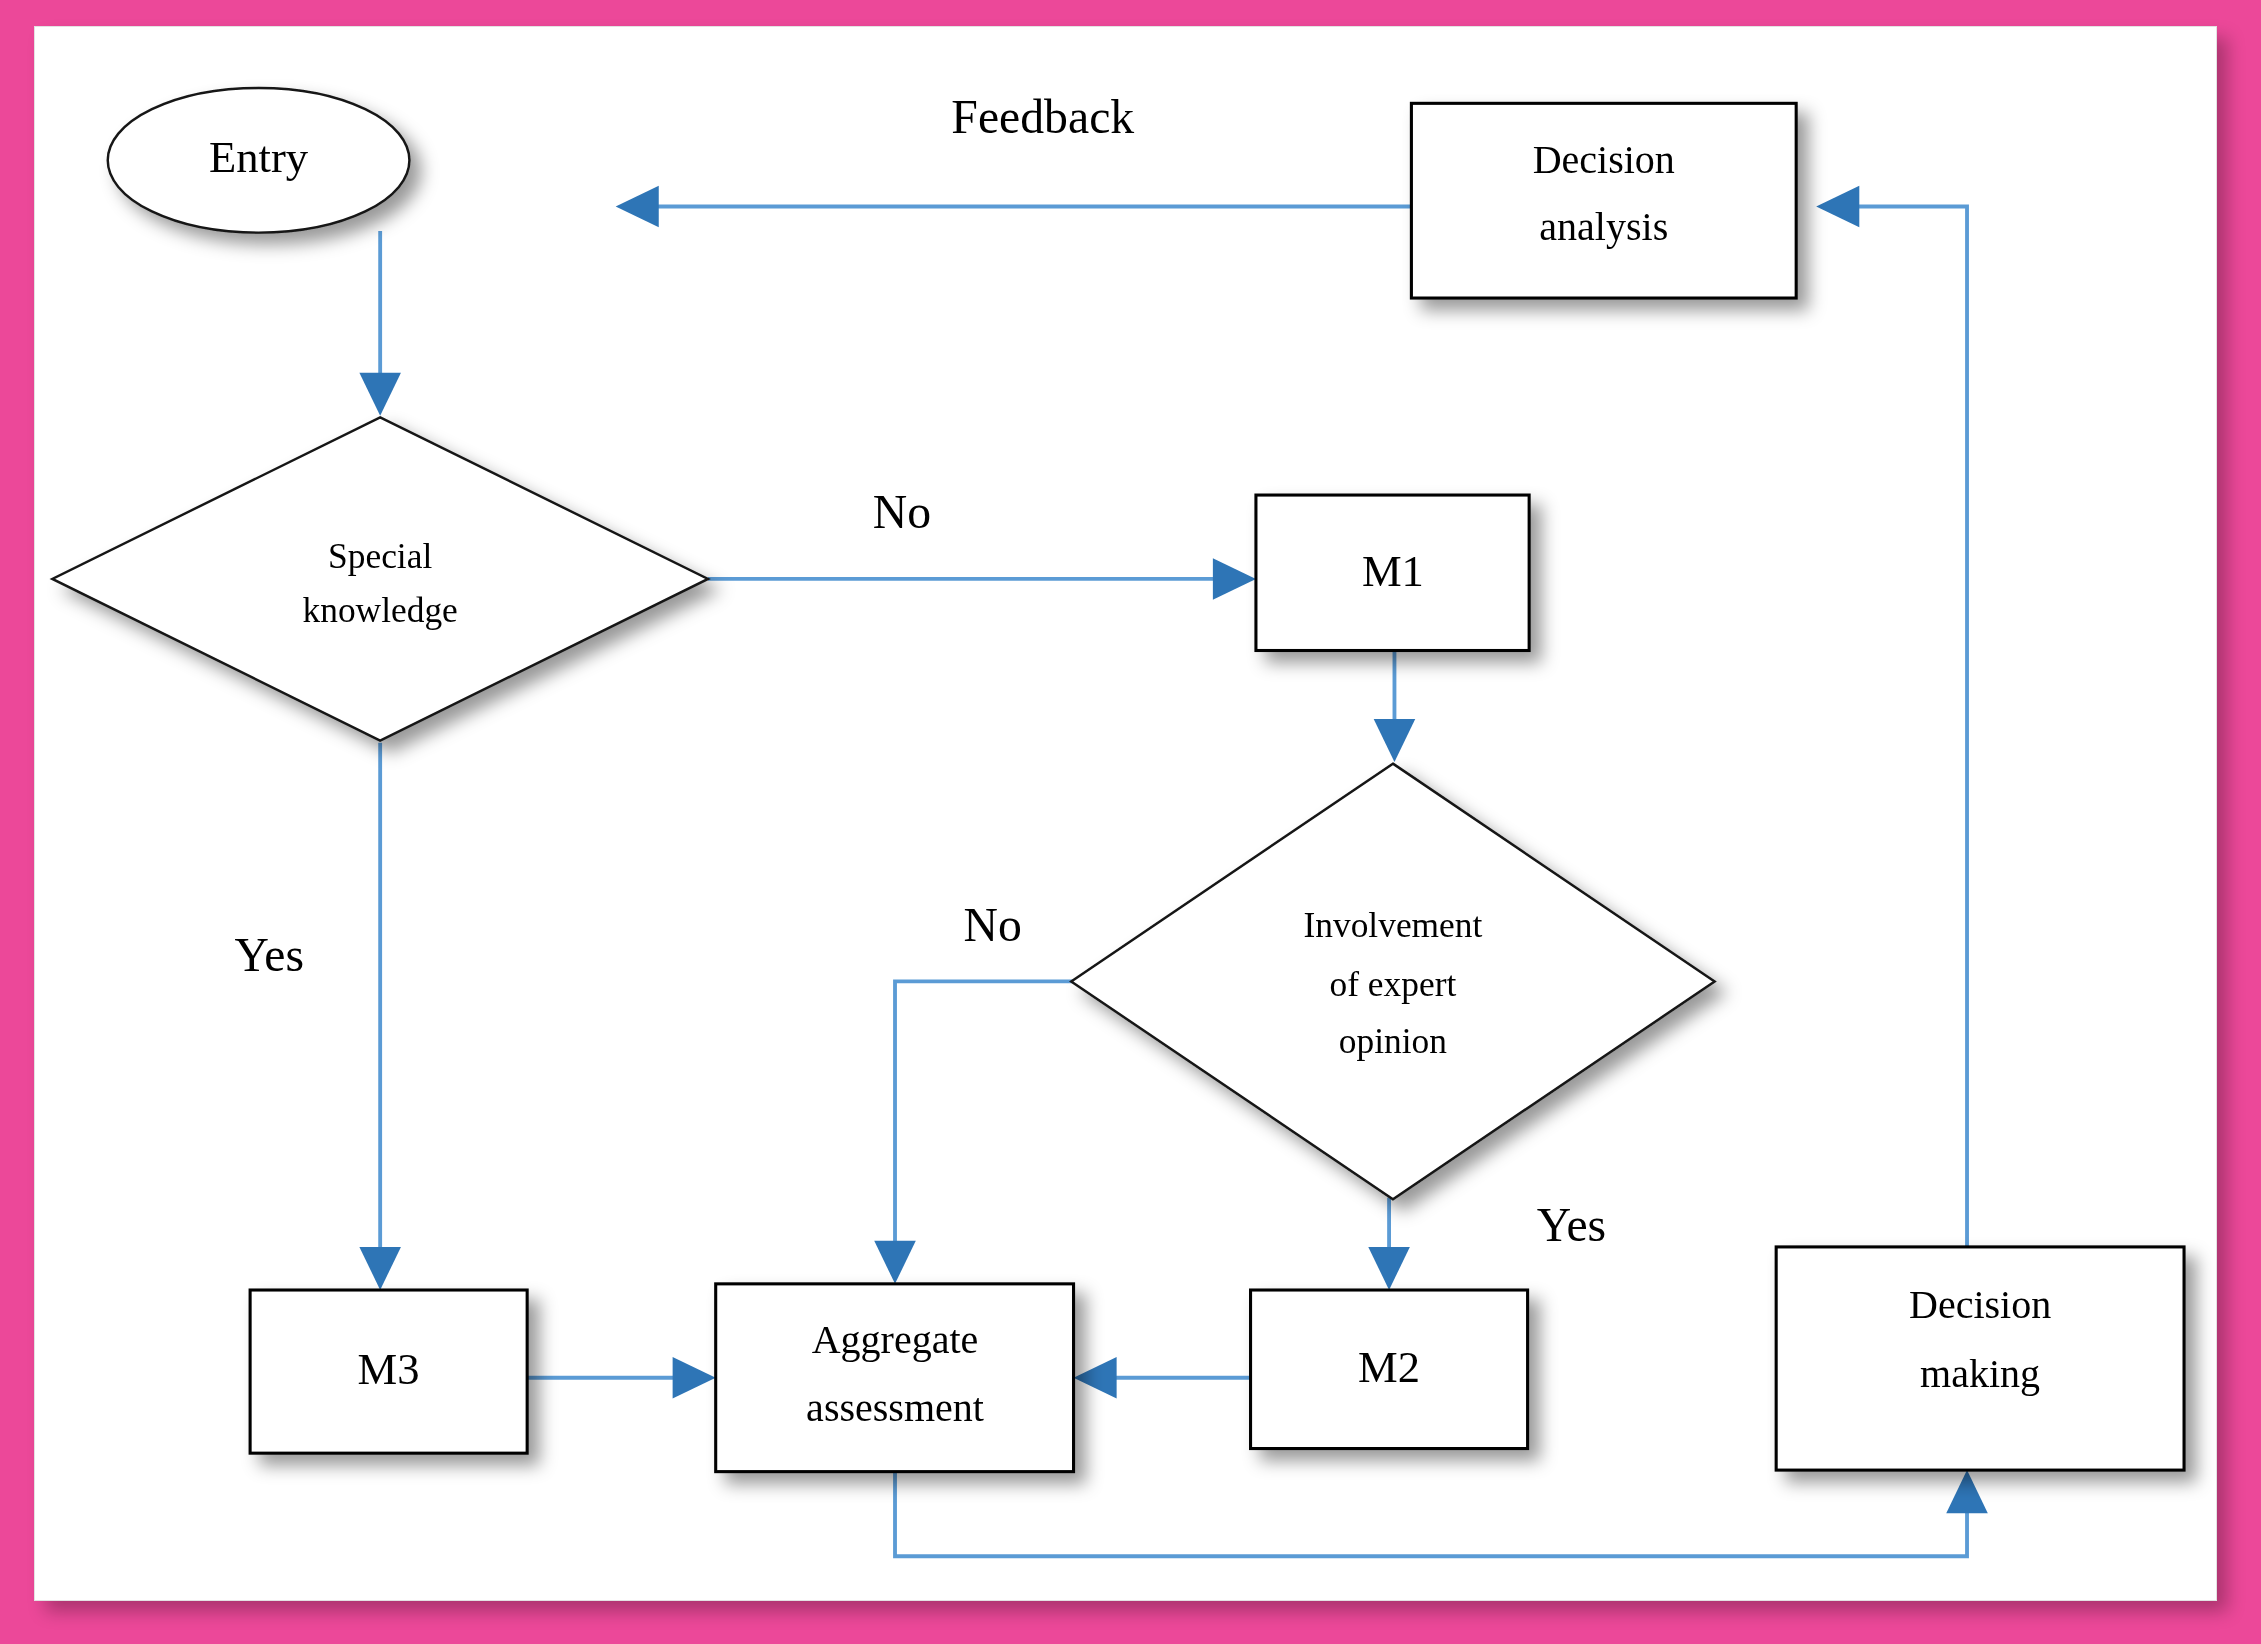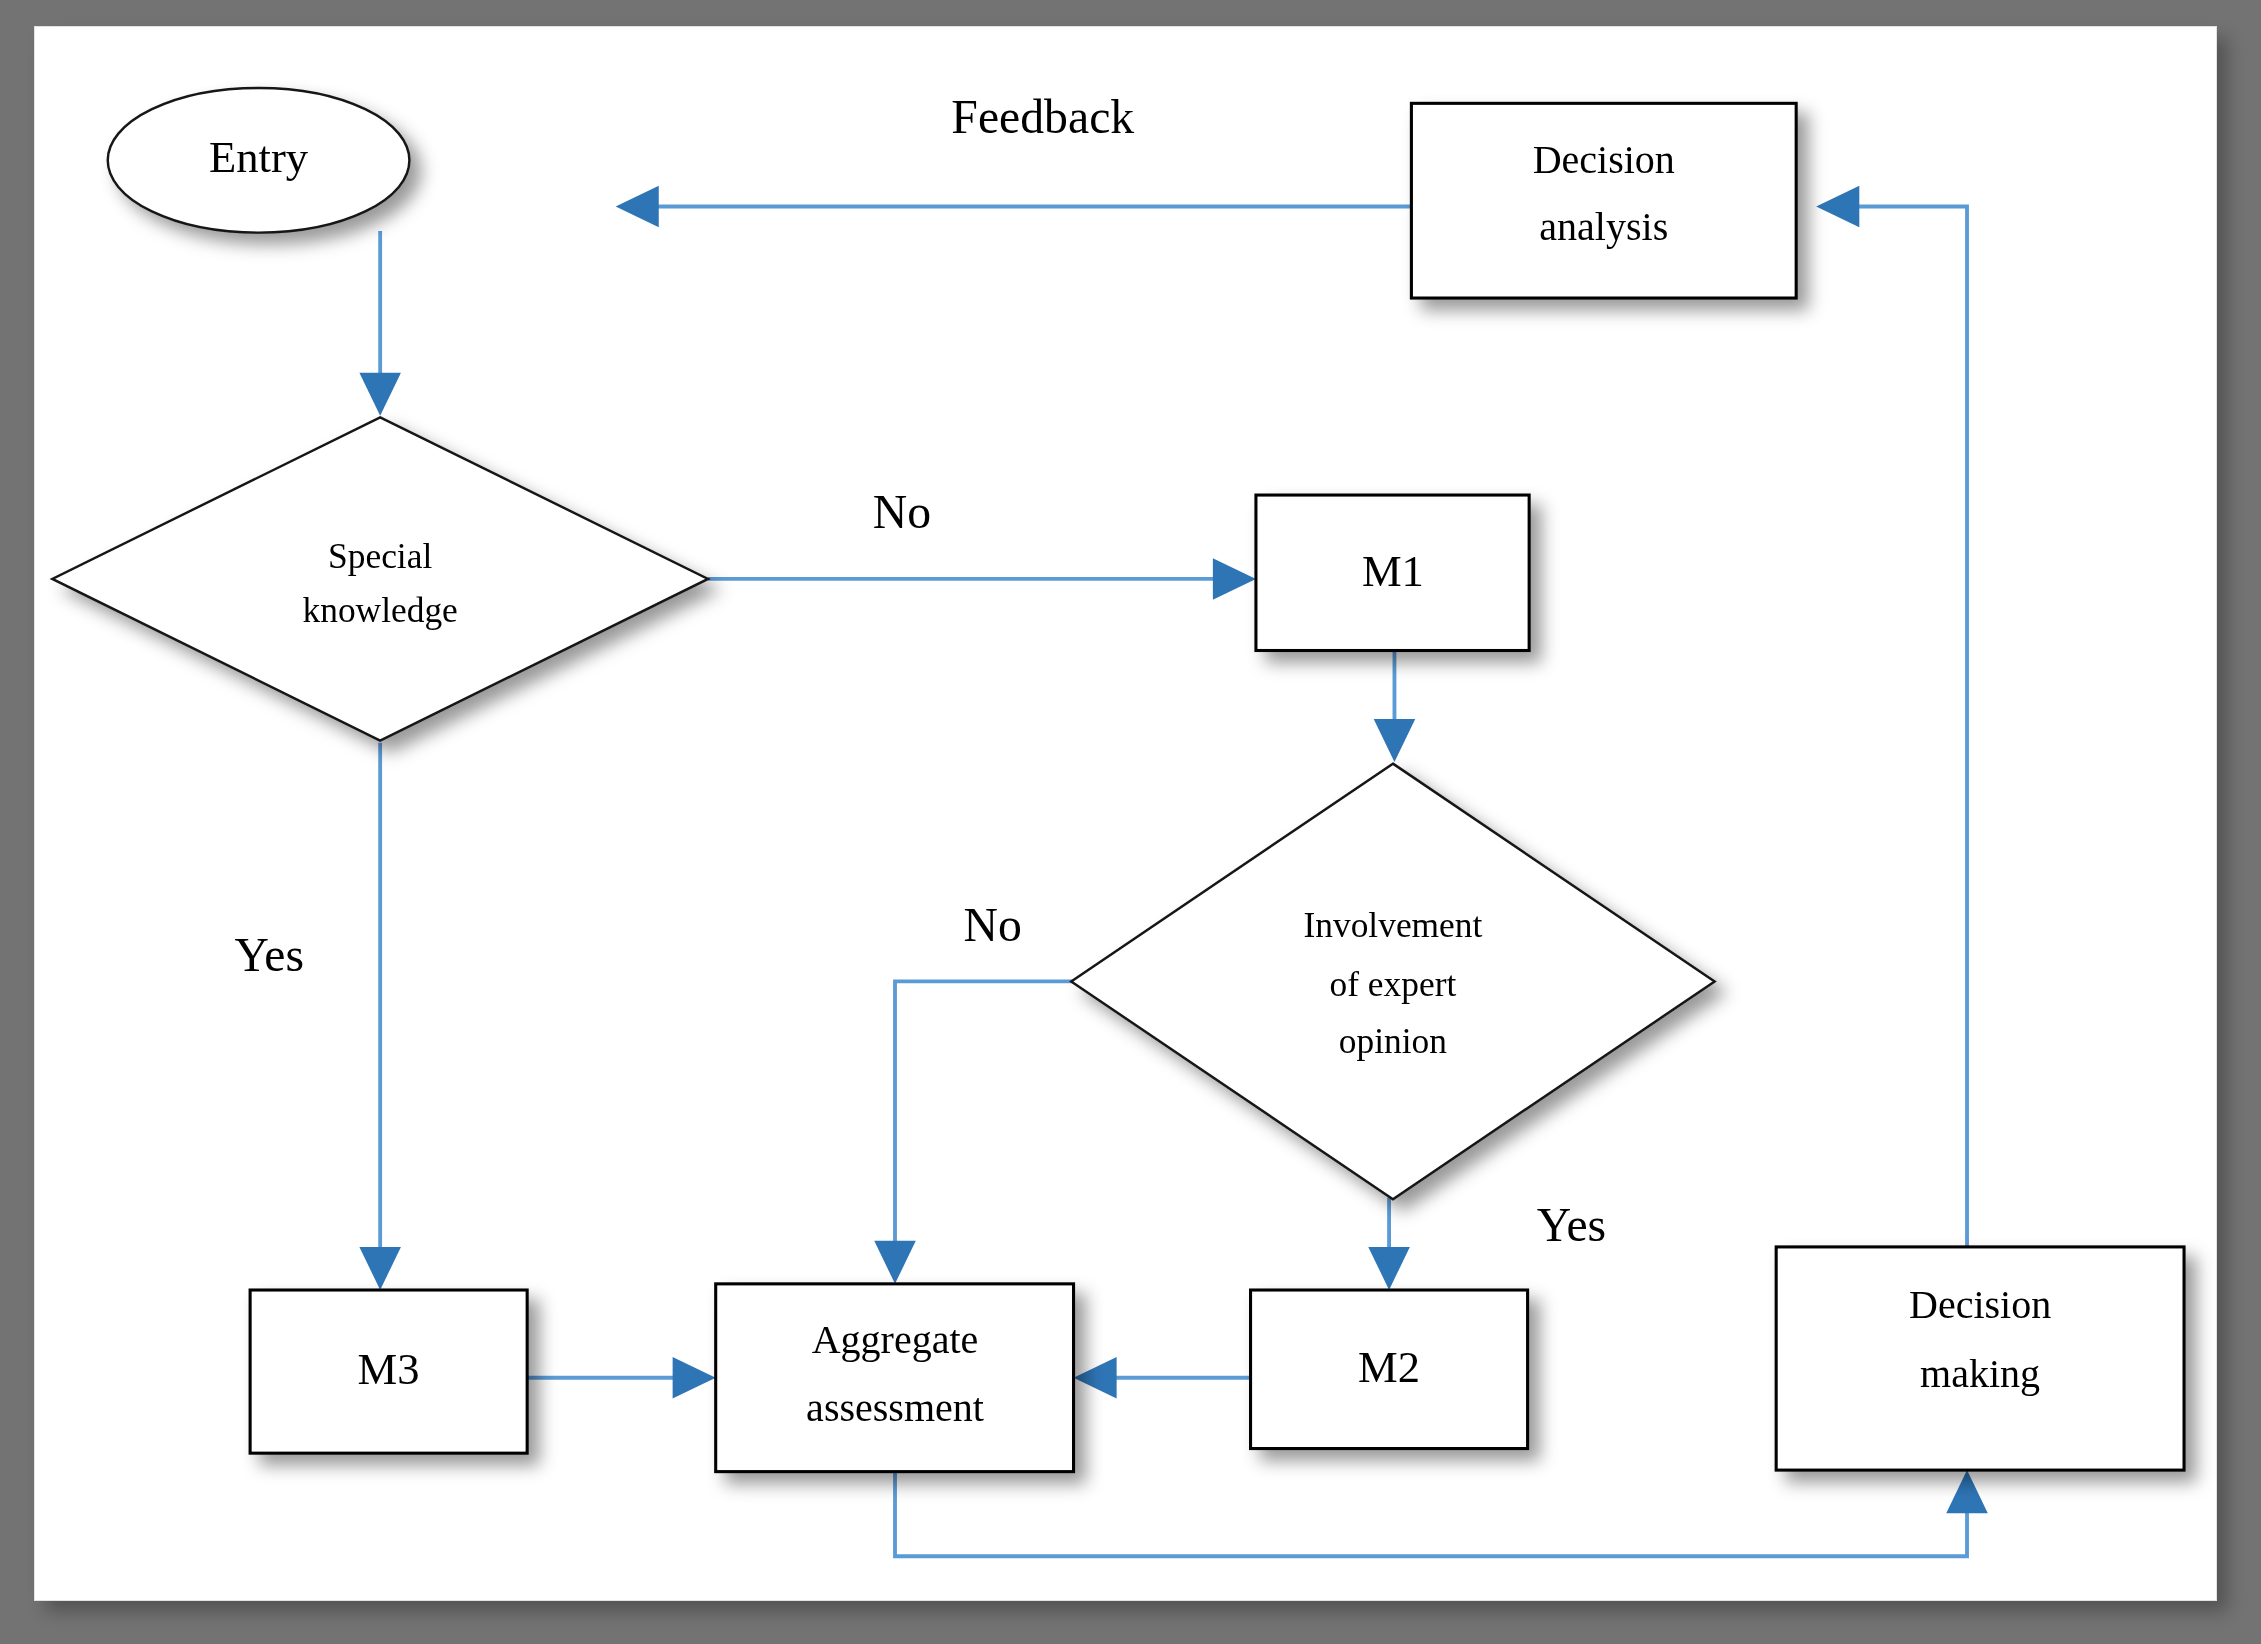--- a/index.html
+++ b/index.html
@@ -10,21 +10,21 @@
   body {
     width: 2261px;
     height: 1645px;
     font-family: "Liberation Serif", "DejaVu Serif", serif;
     overflow: hidden;
   }
   #canvas {
     position: relative;
     width: 2261px;
     height: 1645px;
-    background: #737373;
+    background: #ec4899;
   }
   
   #figure-frame {
     position: absolute;
     left: 34px;
     top: 26px;
     width: 2183px;
     height: 1575px;
     background: #ffffff;
     border: 1.5px solid #e2e2e2;

